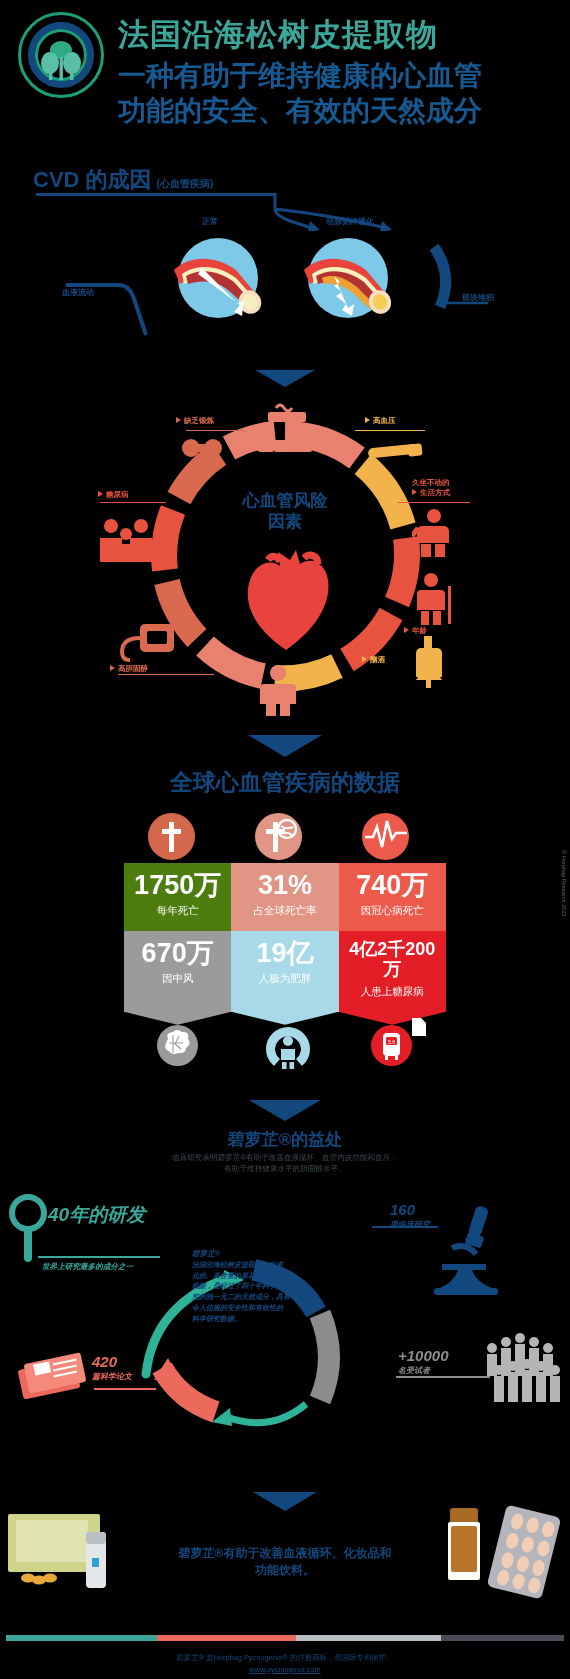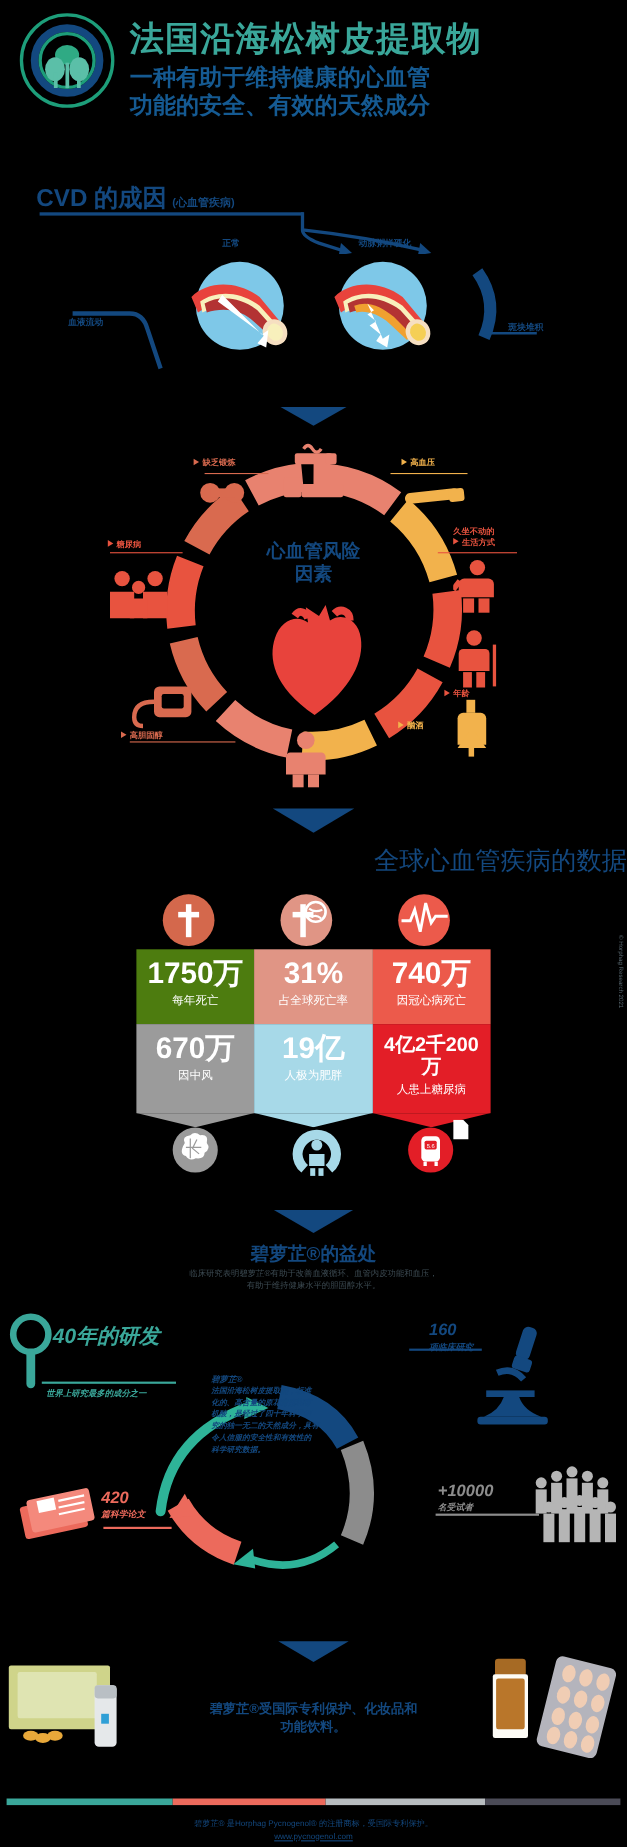--- a/index.html
+++ b/index.html
@@ -12,21 +12,21 @@
   .logo{position:absolute;left:18px;top:12px;width:86px;height:86px;border-radius:50%;
         border:3px solid #1d9e7a;box-sizing:border-box;}
   .logo .ring2{position:absolute;left:7px;top:7px;right:7px;bottom:7px;border-radius:50%;
         border:7px solid #13487f;box-sizing:border-box;}
   .logo .ring3{position:absolute;left:14px;top:14px;right:14px;bottom:14px;border-radius:50%;
         border:3px solid #1d9e7a;box-sizing:border-box;}
   .logo .tree{position:absolute;left:50%;top:24px;transform:translateX(-50%);}
   .title-main{position:absolute;left:118px;top:18px;width:440px;
        font-size:31px;font-weight:bold;color:#3aa79a;letter-spacing:1px;line-height:1.08;}
   .title-sub{position:absolute;left:118px;top:58px;width:440px;
-       font-size:21px;font-weight:bold;color:#155a92;line-height:1.25;}
+       font-size:28px;font-weight:bold;color:#155a92;line-height:1.25;}
 
   
   .s1{position:absolute;left:0;top:155px;width:570px;height:215px;}
   .s1-head{position:absolute;left:33px;top:10px;font-size:22px;font-weight:bold;color:#13487f;}
   .s1-head .big{letter-spacing:0px;}
   .s1-head .small{font-size:10px;font-weight:bold;margin-left:5px;}
   .s1-rule{position:absolute;left:36px;top:38px;width:240px;height:3px;background:#13487f;}
   .s1-conn{position:absolute;left:270px;top:36px;}
   .vessel{position:absolute;width:96px;height:96px;}
   .vessel .ball{position:absolute;left:8px;top:6px;width:80px;height:80px;border-radius:50%;background:#7ec8e8;}
@@ -38,22 +38,22 @@
   .wheel-center{position:absolute;left:0;top:122px;width:570px;text-align:center;
       font-size:17px;font-weight:bold;color:#13487f;line-height:1.25;}
   .rf-label{position:absolute;font-size:7.5px;font-weight:bold;white-space:nowrap;line-height:1.3;}
   .rf-line{position:absolute;height:1.4px;}
 
   
   .s3{position:absolute;left:0;top:735px;width:570px;height:360px;}
   .arrow-blue{position:absolute;left:50%;transform:translateX(-50%);width:0;height:0;
        border-left:37px solid transparent;border-right:37px solid transparent;
        border-top:22px solid #13487f;}
-  .s3-head{position:absolute;left:0;top:32px;width:570px;text-align:right;
-       font-size:23px;font-weight:normal;color:#13487f;}
+  .s3-head{position:absolute;left:0;top:32px;width:570px;text-align:center;
+       font-size:23px;font-weight:bold;color:#13487f;}
   .circ{position:absolute;width:47px;height:47px;border-radius:50%;}
   .stat-grid{position:absolute;left:124px;top:128px;width:322px;}
   .stat-row{display:flex;}
   .stat{position:relative;width:107.3px;box-sizing:border-box;padding:9px 4px 14px;text-align:center;}
   .stat.notch::after{content:"";position:absolute;left:0;right:0;bottom:-13px;height:13px;
        background:inherit;clip-path:polygon(0 0,100% 0,50% 100%);}
   .stat .num{font-size:27px;font-weight:bold;line-height:1;color:#fff;}
   .stat .num.sm{font-size:18px;line-height:1.1;}
   .stat .cap{font-size:10.5px;margin-top:5px;color:#fff;line-height:1.25;}
   .ic-circ{position:absolute;width:41px;height:41px;border-radius:50%;}
@@ -478,21 +478,21 @@
       <rect x="10" y="12" width="72" height="42" rx="2" fill="#dfe4b2"></rect>
       <ellipse cx="22" cy="70" rx="7" ry="4.5" fill="#e8a83a"></ellipse>
       <ellipse cx="33" cy="72" rx="7" ry="4.5" fill="#e8a83a"></ellipse>
       <ellipse cx="44" cy="70" rx="7" ry="4.5" fill="#e8a83a"></ellipse>
       <rect x="80" y="24" width="20" height="56" rx="4" fill="#e5e8ea"></rect>
       <rect x="80" y="24" width="20" height="12" rx="3" fill="#b9bfc4"></rect>
       <rect x="86" y="50" width="7" height="9" fill="#2f9fd6"></rect>
     </svg>
 
     <div class="s6-text">
-      <div>碧萝芷®受国际专利保护、化妆品和</div>
+      <div>碧萝芷®有助于改善血液循环、化妆品和</div>
       <div>功能饮料。</div>
     </div>
 
     <svg width="120" height="96" viewBox="0 0 120 96" style="position:absolute;left:440px;top:14px;">
       <rect x="10" y="4" width="28" height="16" rx="3" fill="#a66a24"></rect>
       <rect x="8" y="18" width="32" height="58" rx="2" fill="#fdfcf6"></rect>
       <rect x="11" y="22" width="26" height="46" rx="2" fill="#b9762a"></rect>
       <g transform="rotate(14 84 48)">
         <rect x="56" y="6" width="56" height="84" rx="6" fill="#b4b4bc"></rect>
         <g fill="#f0cdb4">

